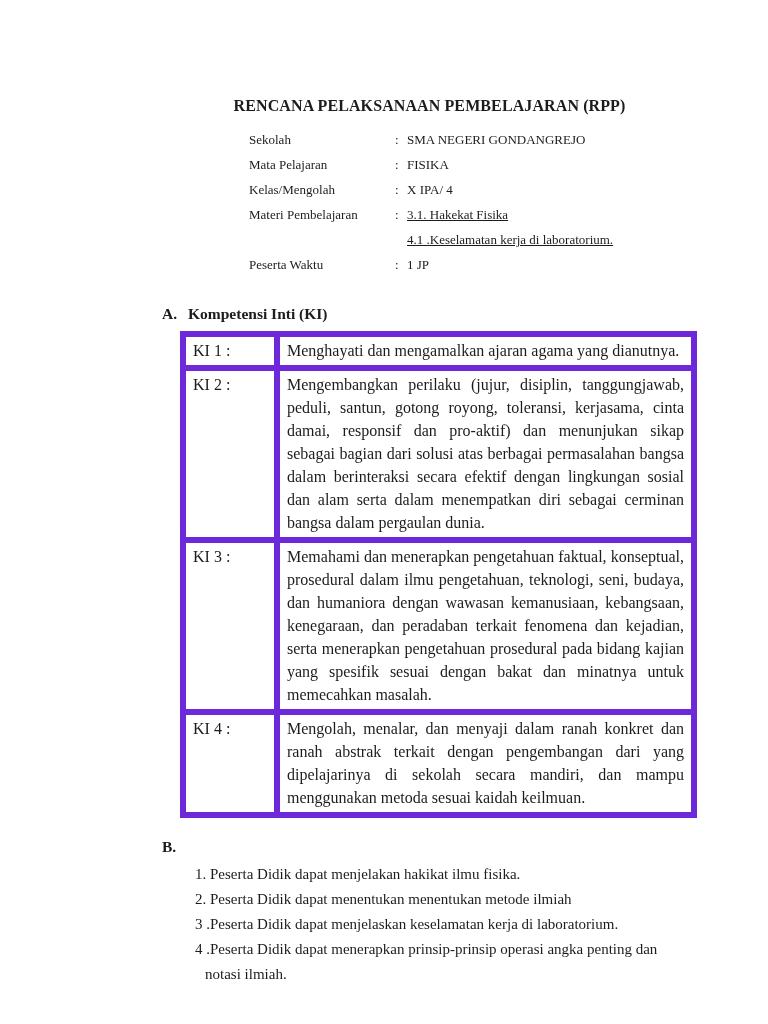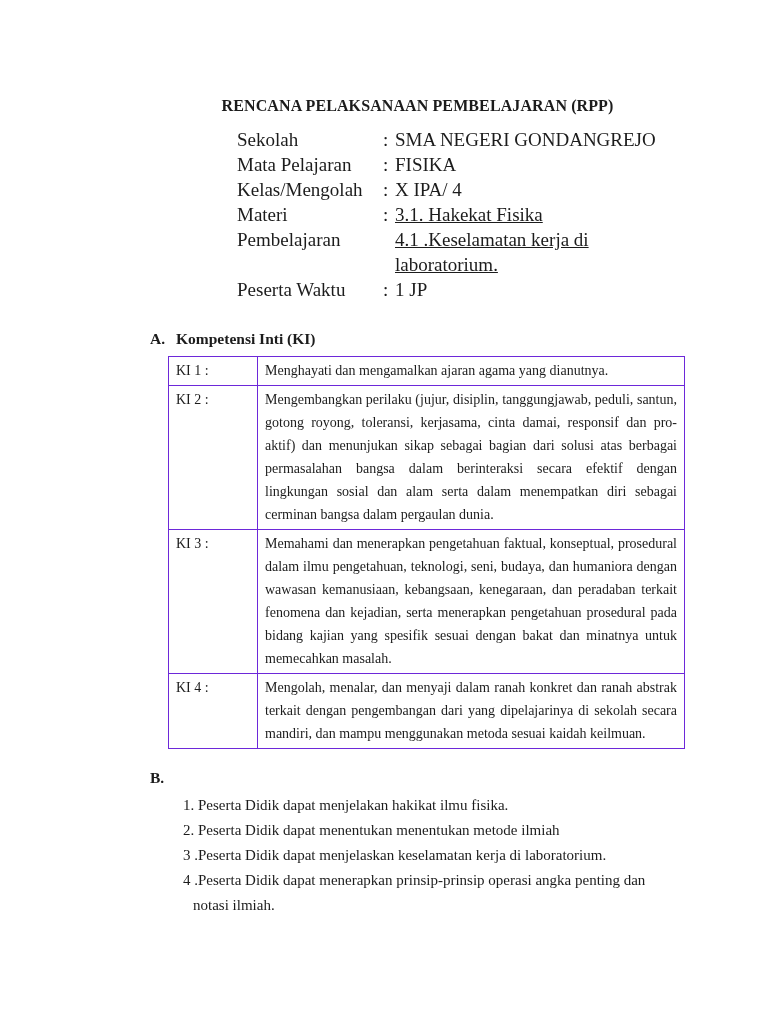--- a/index.html
+++ b/index.html
@@ -10,37 +10,38 @@
   .page {
     position: relative;
     width: 768px;
     height: 1024px;
     background: #ffffff;
     font-family: "Liberation Serif", "DejaVu Serif", serif;
     color: #1c1c1c;
     overflow: hidden;
     box-sizing: border-box;
     padding-top: 95px;
+    padding-left: 12px;
   }
   .content {
     margin-left: 150px;
     width: 535px;
   }
   .title {
     font-size: 16px;
     font-weight: bold;
     text-align: center;
     line-height: 22px;
     letter-spacing: 0.1px;
     white-space: nowrap;
   }
   .meta {
     margin-top: 10px;
     margin-left: 87px;
-    font-size: 19px;
+    font-size: 13px;
   }
   .meta-row {
     display: flex;
     align-items: flex-start;
     line-height: 25px;
   }
   .m-label {
     width: 146px;
     flex: 0 0 146px;
   }
@@ -63,23 +64,23 @@
     flex: 0 0 26px;
   }
   .ki-table {
     margin-top: 6px;
     margin-left: 18px;
     width: 517px;
     border-collapse: collapse;
     table-layout: fixed;
   }
   .ki-table td {
-    border: 1px solid #6d28d9;
+    border: 6px solid #6d28d9;
     vertical-align: top;
-    font-size: 14px;
+    font-size: 16px;
     line-height: 23px;
     padding: 2px 7px 3px 7px;
   }
   .ki-key {
     width: 74px;
     white-space: nowrap;
   }
   .ki-text {
     text-align: justify;
   }

